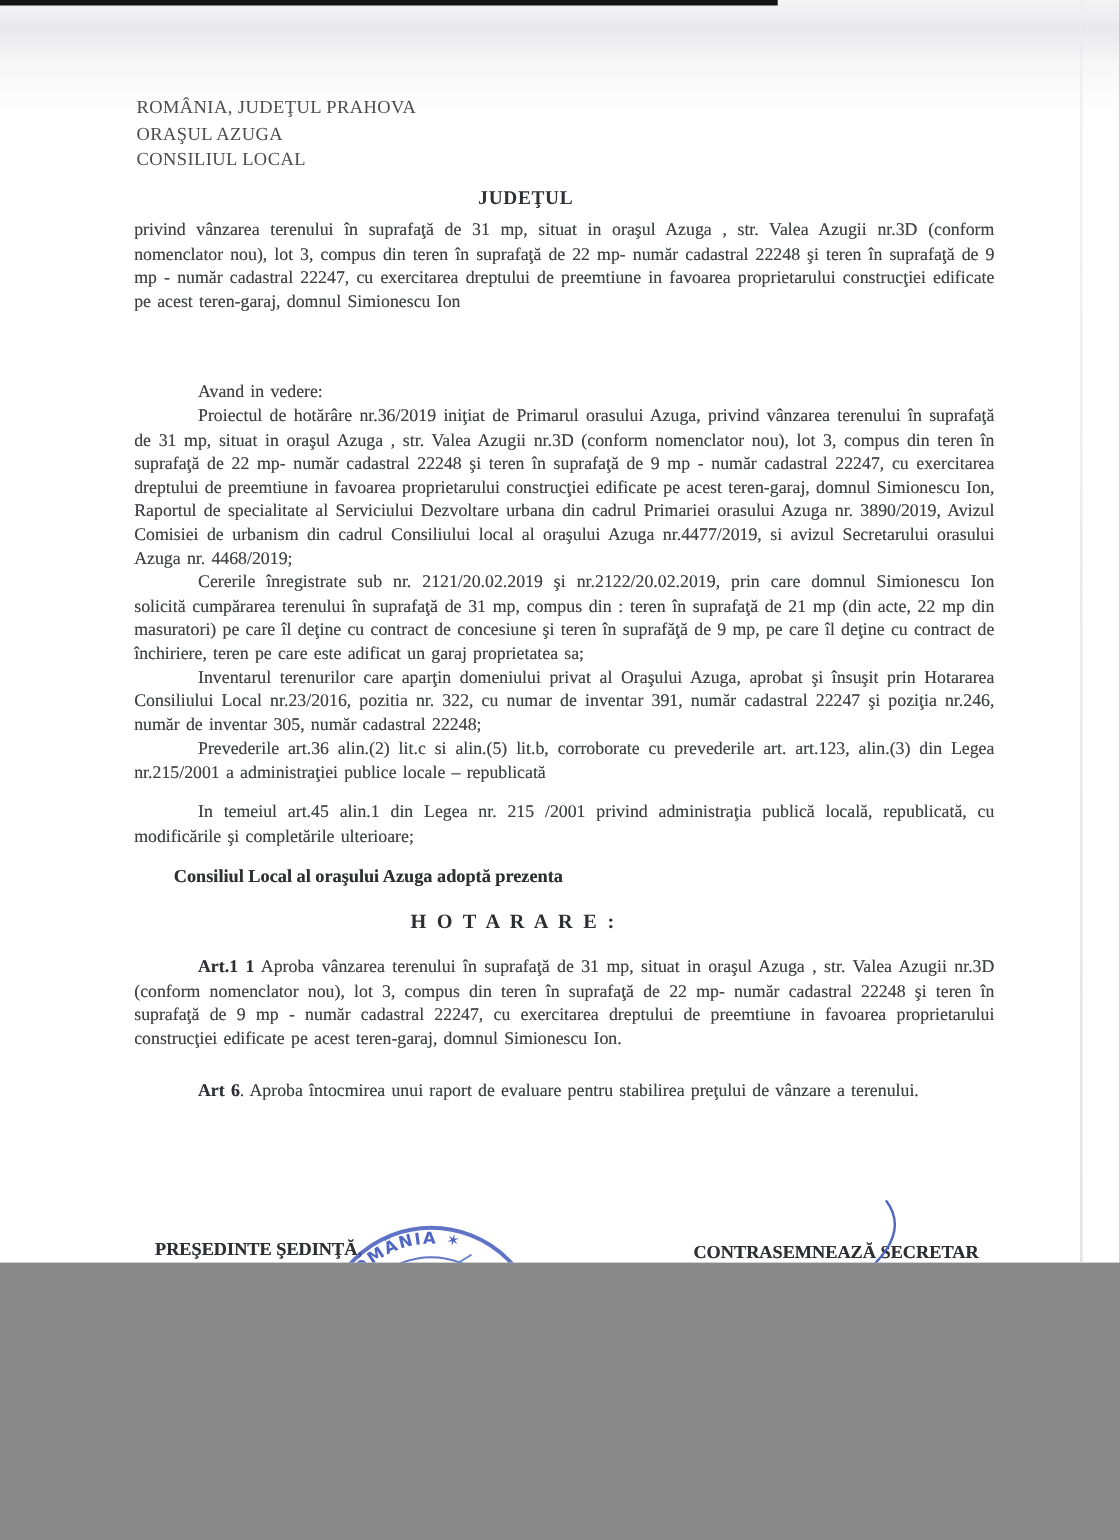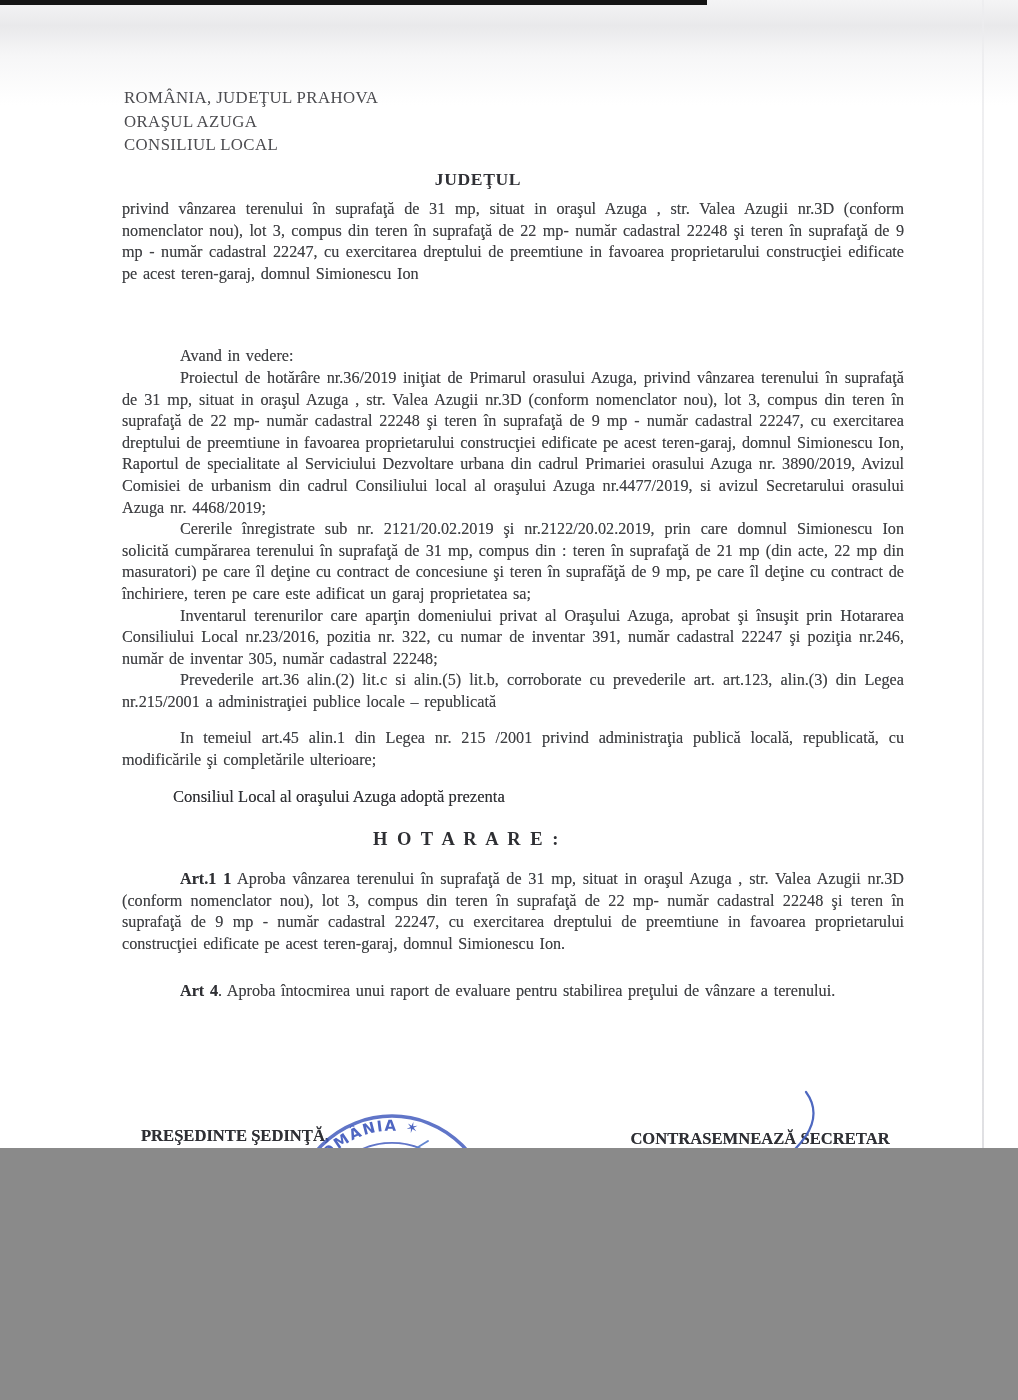--- a/index.html
+++ b/index.html
@@ -29,21 +29,21 @@
     left:122px;width:782px;font-size:16.2px;line-height:21.6px;
     text-align:justify;word-spacing:1.6px;
     text-shadow:0 0 .5px rgba(70,70,74,.55);
   }
   .para p{margin:0;text-indent:58px;}
   .preamble{top:199px;}
   .preamble p{text-indent:0;}
   .avand{top:346px;}
   .recitals{top:368px;}
   .legal{top:728px;}
-  .adoption{left:173px;top:787px;font-weight:normal;font-size:16.6px;color:#2f3034;text-shadow:0 0 .5px rgba(50,50,54,.6);}
+  .adoption{left:158px;top:787px;font-weight:bold;font-size:16.6px;color:#2f3034;text-shadow:0 0 .5px rgba(50,50,54,.6);}
   .decision-heading{left:122px;top:829px;width:690px;text-align:center;font-weight:bold;font-size:18.5px;letter-spacing:2.5px;color:#2e2f33;}
   .art1{top:869px;}
   .art2{top:981px;}
   .art3{top:1014px;}
   .bold-label{font-weight:bold;color:#2f3034;}
   .sig-block{position:absolute;text-align:center;font-weight:bold;font-size:16.6px;color:#2e2f34;text-shadow:0 0 .5px rgba(50,50,54,.6);}
   .sig-president{left:128px;top:1126px;width:214px;}
   .sig-secretary{left:612px;top:1129px;width:296px;}
   .sig-name{margin-top:6px;font-size:12px;}
   .footer-block{left:126px;top:1243px;font-weight:bold;font-size:22px;line-height:31px;color:#2e2f34;text-shadow:0 0 .5px rgba(50,50,54,.6);}
@@ -87,21 +87,21 @@
   </div>
 
   <div class="txt adoption">Consiliul Local al oraşului Azuga adoptă prezenta</div>
 
   <div class="txt decision-heading">H O T A R A R E :</div>
 
   <div class="txt para art1">
     <p><span class="bold-label">Art.1 1</span><span> Aproba vânzarea terenului în suprafaţă de 31 mp, situat in oraşul Azuga , str. Valea Azugii nr.3D (conform nomenclator nou), lot 3, compus din  teren în suprafaţă de 22 mp- număr cadastral 22248 şi teren în suprafaţă de 9 mp - număr cadastral 22247, cu exercitarea dreptului de preemtiune in favoarea proprietarului construcţiei edificate pe acest teren-garaj, domnul  Simionescu Ion.</span></p>
   </div>
   <div class="txt para art2">
-    <p><span class="bold-label">Art 4</span><span>. Aproba întocmirea unui raport de evaluare pentru stabilirea preţului de vânzare a terenului.</span></p>
+    <p><span class="bold-label">Art 6</span><span>. Aproba întocmirea unui raport de evaluare pentru stabilirea preţului de vânzare a terenului.</span></p>
   </div>
 
   <div class="sig-block sig-president">
     <div>PREŞEDINTE ŞEDINŢĂ,</div>
     <div class="sig-name">Zota Nicolae</div>
   </div>
   <div class="sig-block sig-secretary">
     <div>CONTRASEMNEAZĂ  SECRETAR</div>
     <div class="sig-name">Lazăr Alina</div>
   </div>

